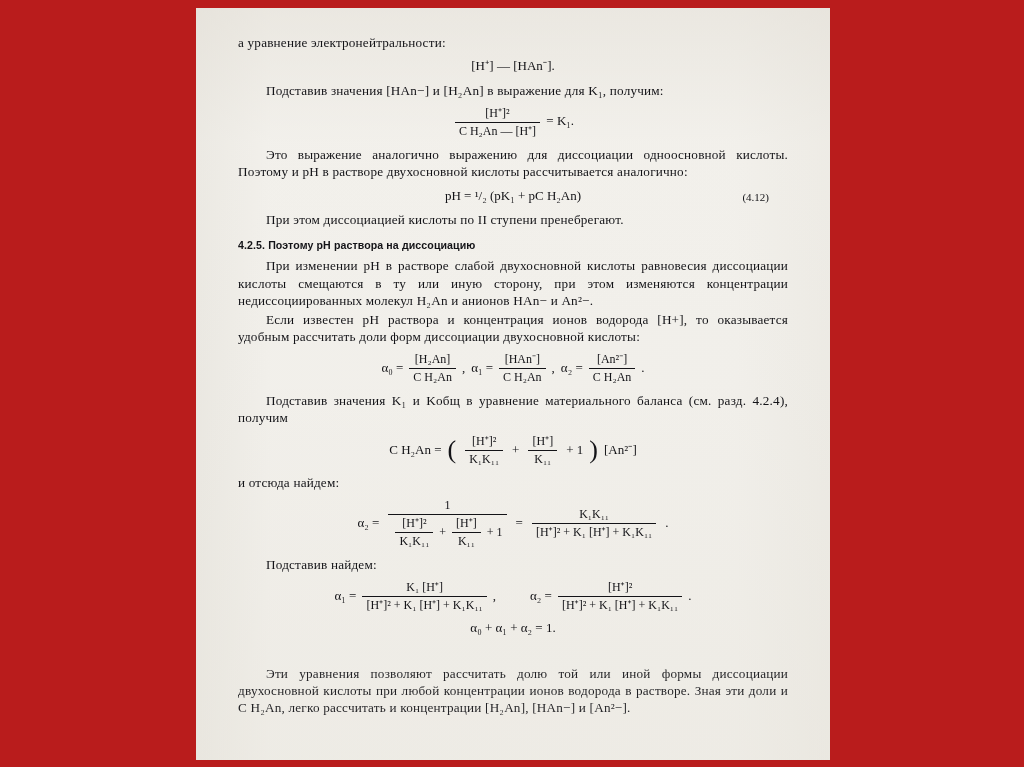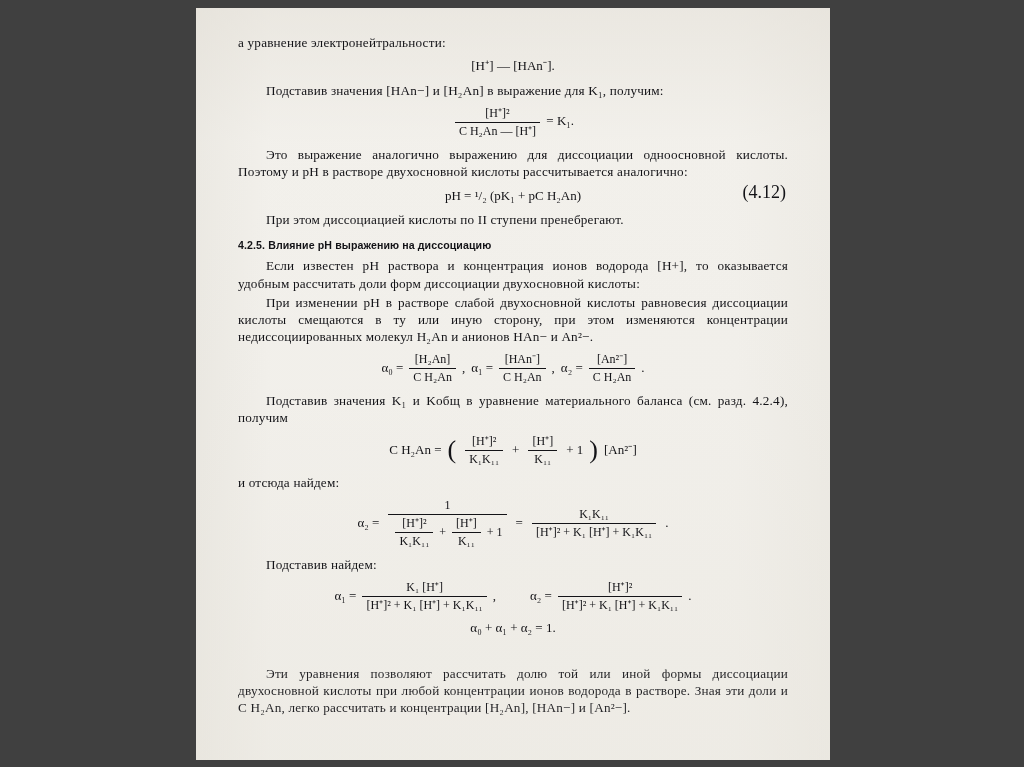--- a/index.html
+++ b/index.html
@@ -10,21 +10,21 @@
   body {
     width: 1024px;
     height: 767px;
     overflow: hidden;
     font-family: "Liberation Serif", serif;
   }
   #page {
     position: relative;
     width: 1024px;
     height: 767px;
-    background: #404040;
+    background: #b91c1c;
   }
   
   #scan {
     position: absolute;
     left: 196px;
     top: 8px;
     width: 634px;
     height: 752px;
     background: #eeece7;
     background-image:
@@ -58,23 +58,23 @@
   
   .math {
     text-align: center;
     font-family: "Liberation Serif", serif;
     font-size: 13px;
     margin: 7px 0 7px 0;
     position: relative;
   }
   .math .eqno {
     position: absolute;
-    right: 2px;
+    right: 19px;
     bottom: 0;
-    font-size: 18px;
+    font-size: 11px;
   }
   .frac {
     display: inline-block;
     vertical-align: middle;
     margin: 0 3px;
   }
   .frac .num {
     display: block;
     padding: 0 4px 1px 4px;
     border-bottom: 1px solid #16161a;
@@ -135,26 +135,26 @@
     <div class="para indent line">Это выражение аналогично выражению для диссоциации одноосновной кислоты. Поэтому и pH в растворе двухосновной кислоты рассчитывается аналогично:</div>
 
     <div class="math">
       <span>pH = ¹/₂ (pK₁ + pC H₂An)</span>
       <span class="eqno">(4.12)</span>
     </div>
 
     <div class="para indent line">При этом диссоциацией кислоты по II ступени пренебрегают.</div>
 
     <div class="heading">
-      <div>4.2.5. Влияние pH выражению на диссоциацию</div>
-    </div>
+      <div>4.2.5. Поэтому pH раствора на диссоциацию</div>
+    </div>
+
+    <div class="para indent line">При изменении pH в растворе слабой двухосновной кислоты равновесия диссоциации кислоты смещаются в ту или иную сторону, при этом изменяются концентрации недиссоцииpованных молекул H₂An и анионов HAn− и An²−.</div>
 
     <div class="para indent line">Если известен pH раствора и концентрация ионов водорода [H+], то оказывается удобным рассчитать доли форм диссоциации двухосновной кислоты:</div>
-
-    <div class="para indent line">При изменении pH в растворе слабой двухосновной кислоты равновесия диссоциации кислоты смещаются в ту или иную сторону, при этом изменяются концентрации недиссоцииpованных молекул H₂An и анионов HAn− и An²−.</div>
 
     <div class="math mathrow spread3">
       <span class="inlineblk">
         <span>α₀ =</span>
         <span class="frac">
           <span class="num">[H₂An]</span>
           <span class="den">C H₂An</span>
         </span>
         <span>,</span>
       </span>

